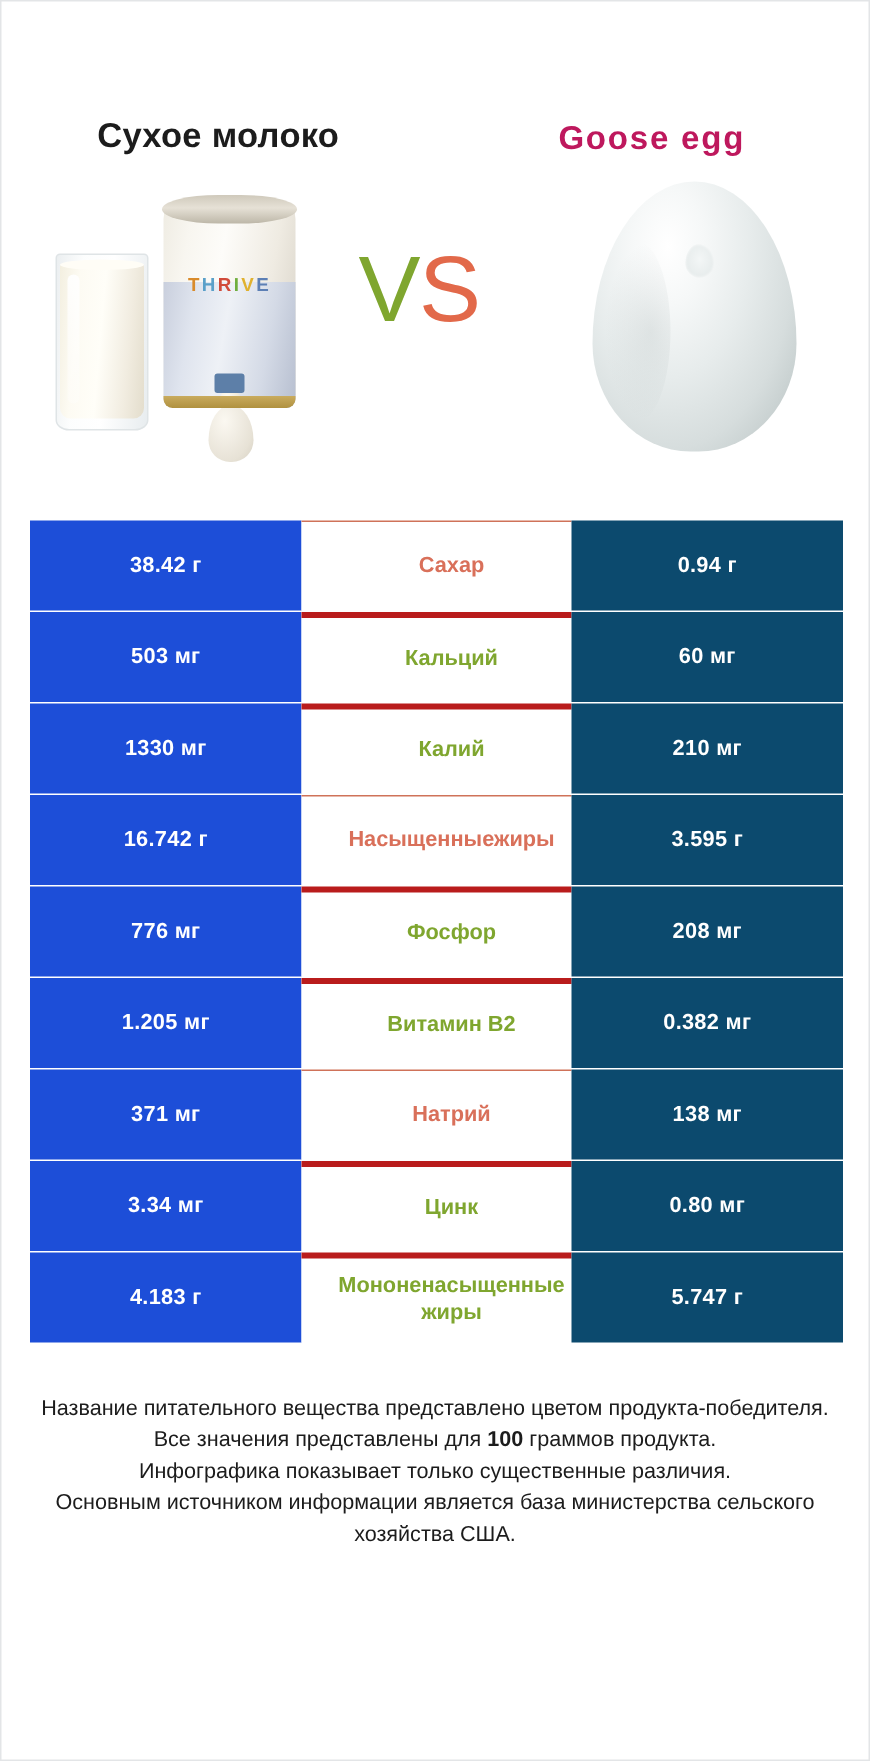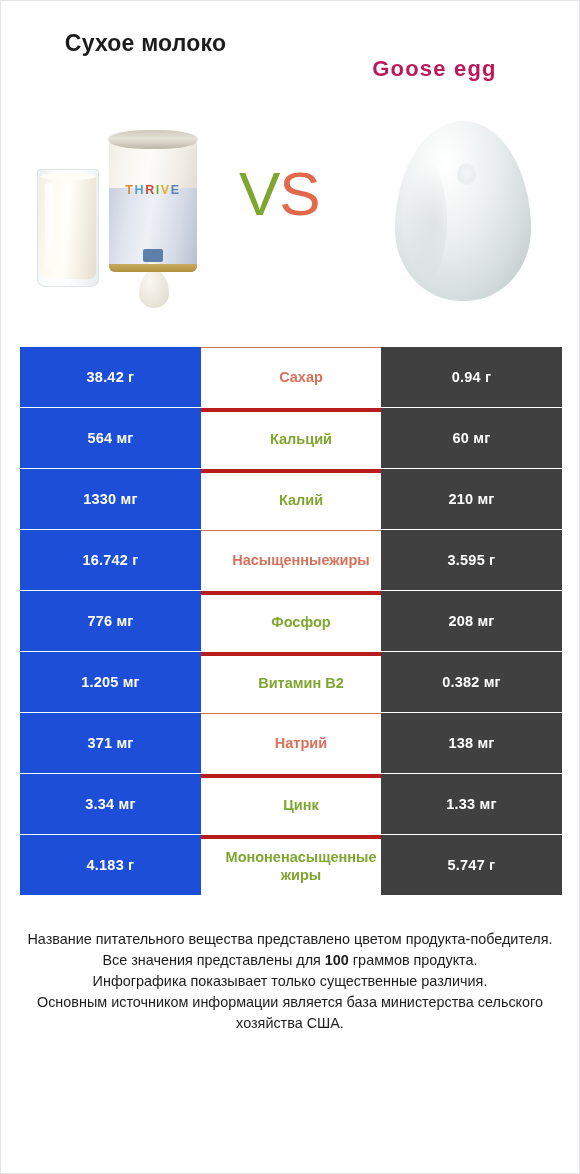--- a/index.html
+++ b/index.html
@@ -13,21 +13,21 @@
   body {
     font-family: "Liberation Sans", "DejaVu Sans", sans-serif;
     border: 1px solid #e3e5e7;
     overflow: hidden;
     position: relative;
   }
 
   
   .header {
     display: flex;
-    align-items: flex-start;
+    align-items: flex-end;
     padding: 28px 0 0 0;
     height: 104px;
   }
   .header-col {
     flex: 1 1 50%;
     text-align: center;
     padding: 0 14px;
   }
   .title-left {
     font-size: 23px;
@@ -224,21 +224,21 @@
     width: 181px;
     display: flex;
     align-items: center;
     justify-content: center;
     color: #ffffff;
     font-size: 14.5px;
     font-weight: bold;
     letter-spacing: 0.2px;
   }
   .cell-left  { background: #1d4ed8; }
-  .cell-right { background: #404040; }
+  .cell-right { background: #0c4a6e; }
   .cell-mid {
     width: 180px;
     display: flex;
     align-items: center;
     justify-content: center;
     background: #ffffff;
     font-size: 14.5px;
     font-weight: bold;
     text-align: center;
     line-height: 1.22;
@@ -318,21 +318,21 @@
 
 </div>
 
 <div class="table">
     <div class="row">
       <div class="cell-left">38.42 г</div>
       <div class="cell-mid win-orange">Сахар</div>
       <div class="cell-right">0.94 г</div>
     </div>
     <div class="row">
-      <div class="cell-left">564 мг</div>
+      <div class="cell-left">503 мг</div>
       <div class="cell-mid win-green">Кальций</div>
       <div class="cell-right">60 мг</div>
     </div>
     <div class="row">
       <div class="cell-left">1330 мг</div>
       <div class="cell-mid win-green">Калий</div>
       <div class="cell-right">210 мг</div>
     </div>
     <div class="row">
       <div class="cell-left">16.742 г</div>
@@ -352,21 +352,21 @@
       <div class="cell-right">0.382 мг</div>
     </div>
     <div class="row">
       <div class="cell-left">371 мг</div>
       <div class="cell-mid win-orange">Натрий</div>
       <div class="cell-right">138 мг</div>
     </div>
     <div class="row">
       <div class="cell-left">3.34 мг</div>
       <div class="cell-mid win-green">Цинк</div>
-      <div class="cell-right">1.33 мг</div>
+      <div class="cell-right">0.80 мг</div>
     </div>
     <div class="row">
       <div class="cell-left">4.183 г</div>
       <div class="cell-mid win-green wrap clip">
         <div><span class="lbl-top">Мононенасыщенные</span><span>жиры</span></div>
       </div>
       <div class="cell-right">5.747 г</div>
     </div>
   </div>
 

